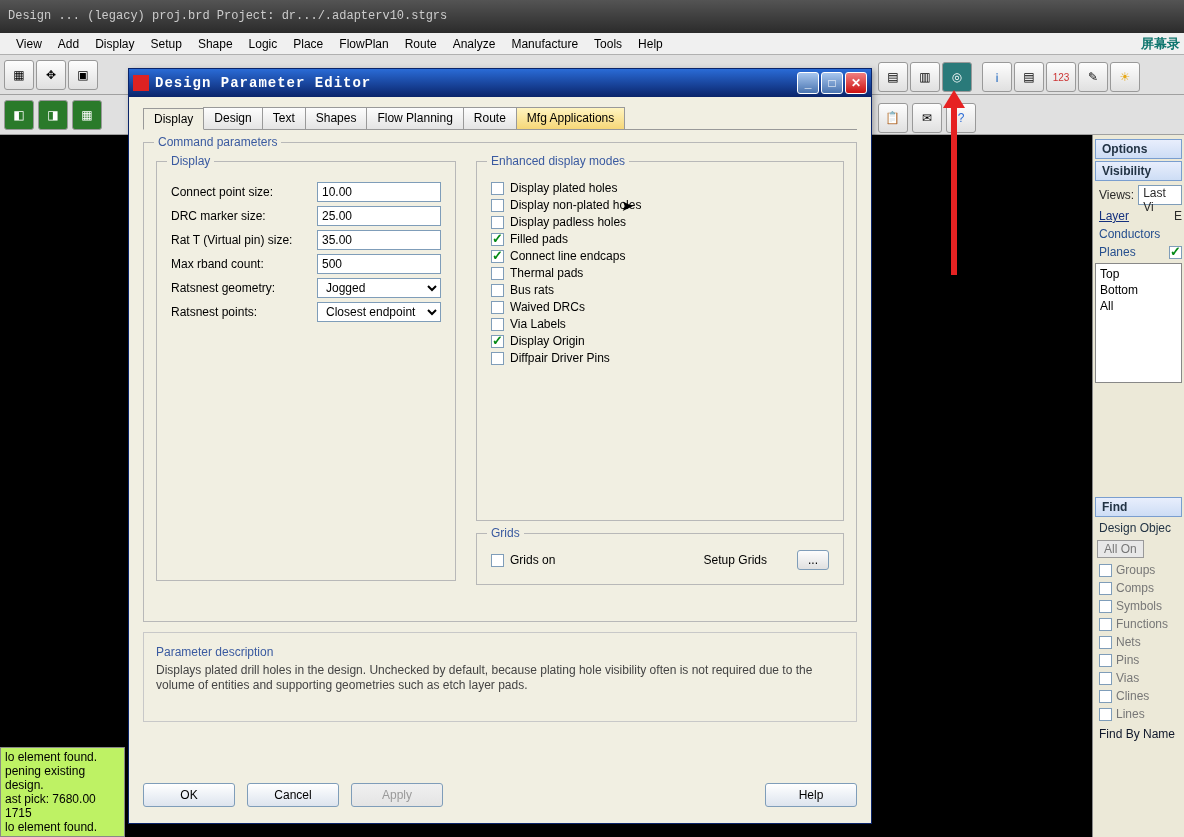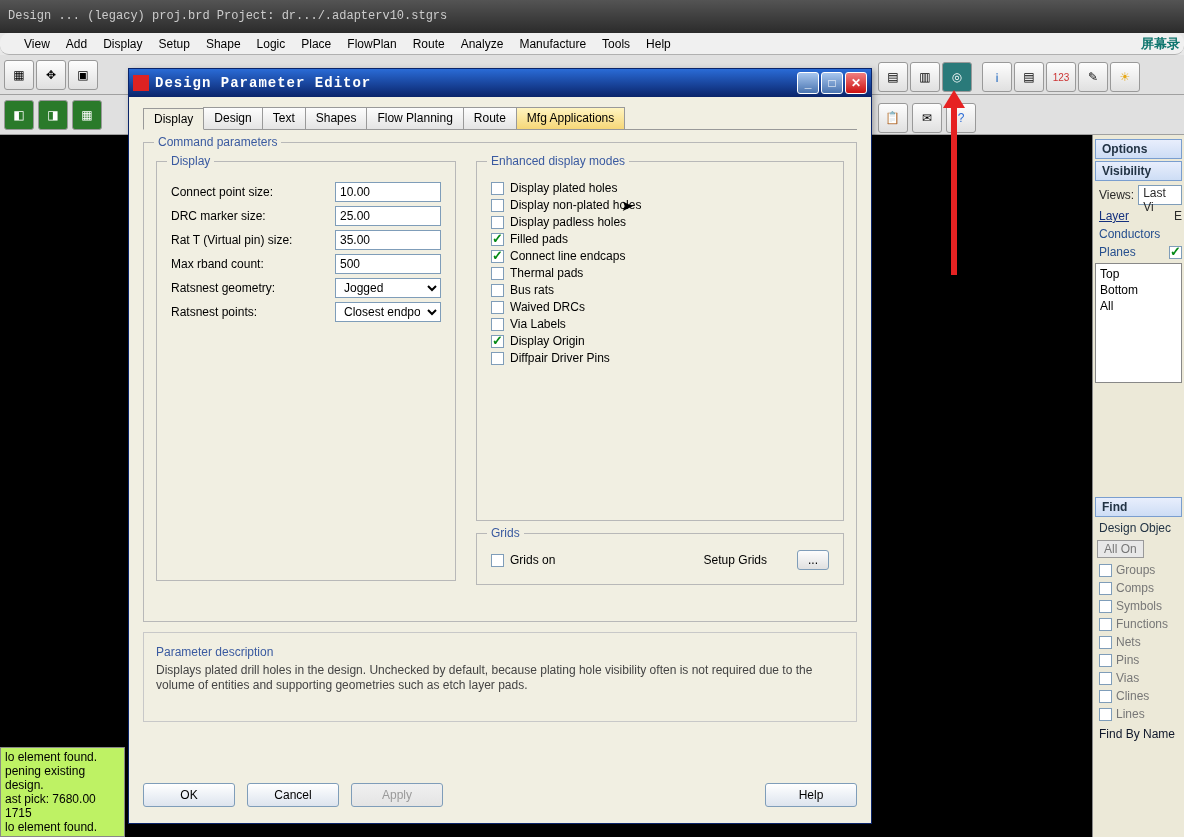--- a/index.html
+++ b/index.html
@@ -1,19 +1,19 @@
 <!DOCTYPE html>
 <html><head>
 <meta charset="utf-8">
 <style>
 * { box-sizing: border-box; margin: 0; padding: 0; font-family: Tahoma, Arial, sans-serif; font-size: 12px; }
 body { background: #e8e8e8; width: 1184px; height: 837px; overflow: hidden; position: relative; }
 .app-frame { width: 1184px; height: 837px; position: relative; }
 .title-bar { height: 33px; background: linear-gradient(#545454,#2b2b2b); color: #ccc; line-height: 33px; padding: 0 8px; font-family: "Courier New", monospace; }
-.menu-bar { height: 22px; background: #f0f0f0; border-bottom: 1px solid #b0b0b0; display: flex; align-items: center; padding: 0 16px; border-radius: 9px; }
+.menu-bar { height: 22px; background: #f0f0f0; border-bottom: 1px solid #b0b0b0; display: flex; align-items: center; padding: 0 8px; }
 .menu-item { padding: 2px 8px; cursor: default; }
 .screen-label { position: absolute; right: 4px; top: 35px; color: #0f766e; font-size: 13px; font-weight: bold; }
 .toolbar1 { height: 40px; background: #e0e0e0; border-bottom: 1px solid #a0a0a0; display: flex; align-items: center; gap: 2px; padding: 0 4px; position: relative; }
 .toolbar2 { height: 40px; background: #e0e0e0; border-bottom: 1px solid #a0a0a0; display: flex; align-items: center; gap: 4px; padding: 0 4px; position: relative; }
 .tb-btn { width: 30px; height: 30px; border: 1px solid #999; background: linear-gradient(#fdfdfd,#e0e0e0); border-radius: 3px; display: flex; align-items: center; justify-content: center; }
 .workspace { position: absolute; left: 0; top: 135px; right: 0; bottom: 0; background: #000; }
 .sidebar-right { position: absolute; right: 0; top: 135px; width: 92px; bottom: 0; background: #ece9d8; border-left: 1px solid #888; padding: 2px; overflow: hidden; }
 .panel-hdr { background: linear-gradient(#e8eefc,#cdddf5); border: 1px solid #7a9ecf; padding: 2px 6px; margin: 2px 0; font-weight:bold; color:#234; }
 .side-row { display:flex; align-items:center; gap:4px; padding:2px 0 2px 4px; color:#2a2a2a; }
 .side-row .txt { color:#264f8e; }
@@ -43,21 +43,21 @@
 .cursor-arrow { position:absolute; left:492px; top:128px; pointer-events:none; font-size:15px; color:#000; }
 .groupbox { border:1px solid #b8b8b8; margin:12px 0 6px 0; padding:18px 12px 12px 12px; position:relative; }
 .groupbox > .gb-title { position:absolute; top:-8px; left:10px; background:#f1efe2; padding:0 4px; color:#3a5aa0; }
 .inner-group { border:1px solid #b8b8b8; padding:16px 14px 14px 14px; position:relative; }
 .inner-group > .ig-title { position:absolute; top:-8px; left:10px; background:#f1efe2; padding:0 4px; color:#3a5aa0; }
 .cmd-row { display:flex; gap:20px; }
 .col-left { flex:0 0 300px; }
 .col-right { flex:1; }
 .frm-row { display:flex; align-items:center; margin:4px 0; }
 .frm-row label { flex:1; }
-.frm-row input[type=text], .frm-row select { width:106px; border:1px solid #7f9db9; height:20px; padding:0 4px; background:#fff; }
+.frm-row input[type=text], .frm-row select { width:124px; border:1px solid #7f9db9; height:20px; padding:0 4px; background:#fff; }
 .chk-row { display:flex; align-items:center; gap:6px; margin:3px 0; }
 .grids-row { display:flex; align-items:center; gap:30px; }
 .dots-btn { border:1px solid #7f9db9; background:linear-gradient(#fdfdfd,#e0e0e0); padding:2px 10px; border-radius:3px; }
 .param-desc { border:1px solid #c8c8c8; padding:12px; margin-top:10px; height:90px; }
 .param-desc .pd-title { color:#3a5aa0; margin-bottom:4px; }
 .param-desc .pd-text { color:#444; line-height:15px; }
 .dlg-buttons { position:absolute; left:14px; right:14px; bottom:16px; display:flex; gap:12px; }
 .btn { width:92px; height:24px; border:1px solid #7f9db9; background:linear-gradient(#fff,#dde4ee); border-radius:3px; cursor:default; }
 .btn.disabled { color:#9a9a9a; background:linear-gradient(#f0f0f0,#e4e4e4); }
 .btn.help { margin-left:auto; }

